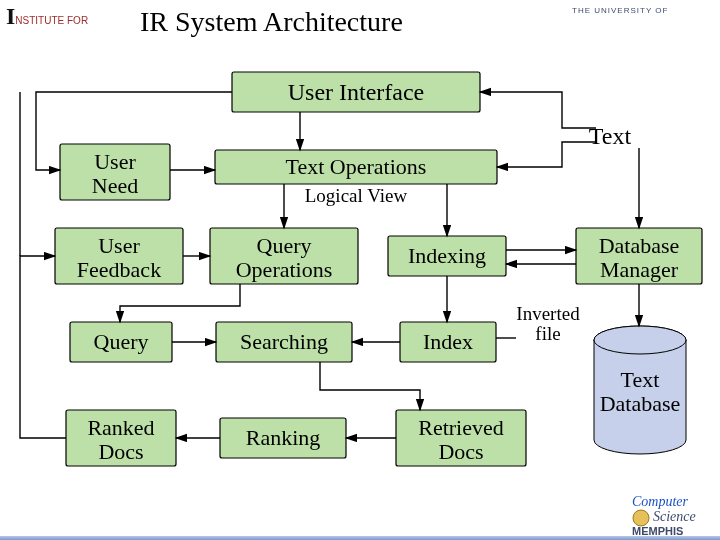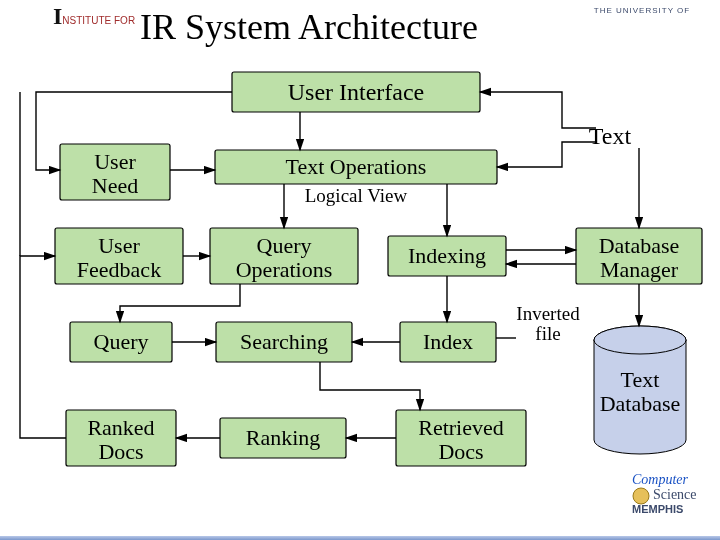--- a/index.html
+++ b/index.html
@@ -15,61 +15,60 @@
     height: 50px;
   }
   .logo-left {
     position: absolute;
     left: 6px;
     top: 4px;
     width: 108px;
     height: 46px;
     font-family: Arial, sans-serif;
     line-height: 1.05;
-    margin-left: 47px;
   }
   .logo-left .i {
     font-size: 24px;
     font-weight: bold;
     font-family: Georgia, serif;
     color: #111;
   }
   .logo-left .rest {
     font-size: 10px;
     letter-spacing: 0;
     color: #a02c2c;
     text-transform: uppercase;
   }
   .logo-right {
     position: absolute;
     right: 8px;
     top: 6px;
     width: 140px;
-    text-align: center;
+    text-align: left;
     font-family: Arial, sans-serif;
   }
   .logo-right .uni {
     font-size: 8px;
     letter-spacing: 1px;
     color: #3c4a6b;
   }
   .logo-right .mem {
     font-size: 19px;
     font-weight: bold;
     color: #3c4a6b;
   }
   .logo-right .mem .tm {
     font-size: 8px;
     vertical-align: top;
   }
   .title {
     position: absolute;
     left: 140px;
     top: 6px;
-    font-size: 36px;
+    font-size: 28px;
     color: #000;
   }
   svg.diagram {
     position: absolute;
     left: 0;
     top: 60px;
     width: 720px;
     height: 445px;
   }
   .box {
@@ -88,30 +87,30 @@
     fill: #000;
   }
   .arrowline {
     stroke: #000;
     stroke-width: 1.4;
     fill: none;
   }
   .corner-badge {
     position: absolute;
     right: 6px;
-    bottom: 22px;
+    bottom: 0;
     width: 82px;
     height: 44px;
     font-family: 'Comic Sans MS', cursive;
     font-size: 14px;
     line-height: 0.9;
     margin-top: 19px;
   }
   .corner-badge .cs1 { color: #1a52c4; font-style: italic; }
-  .corner-badge .cs2 { color: #3c4a6b; }
+  .corner-badge .cs2 { color: #3c4a6b; font-style: italic; }
   .corner-badge .mem2 { font-size: 11px; font-weight: bold; color: #3c4a6b; font-family: Arial, sans-serif; }
   .footer-bar {
     position: absolute;
     bottom: 0;
     left: 0;
     width: 720px;
     height: 4px;
     background: linear-gradient(to bottom, #b7c7e8, #7c98cc);
   }
 </style>

